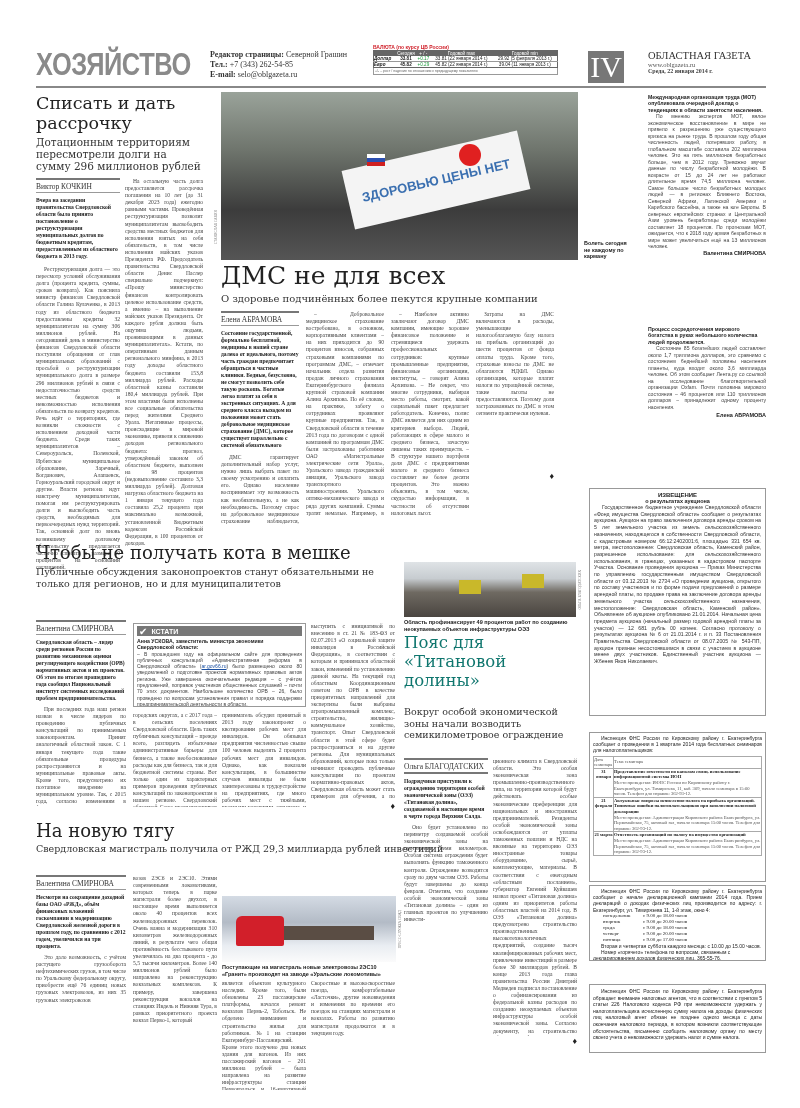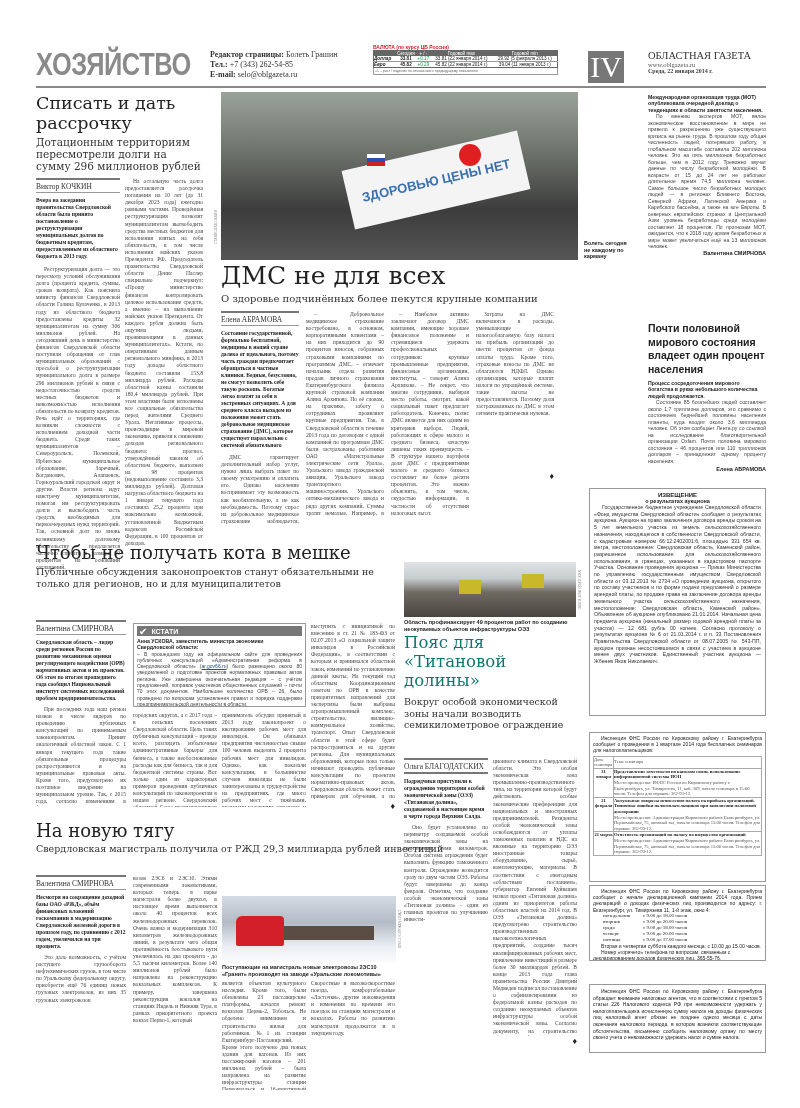--- a/index.html
+++ b/index.html
@@ -17,21 +17,21 @@
   .box { border: 1px solid #999; }
   .end-icon { font-size: 9px; color: #222; }
   table { border-collapse: collapse; }
 </style>
 </head>
 <body>
 
 <div class="abs" style="left:0;top:0;width:800px;height:90px;">
   <div class="abs cond" style="left:36px;top:47px;font-size:31px;font-weight:bold;color:#8a8a8a;letter-spacing:-0.5px;transform:scaleX(0.82);transform-origin:left;">ХОЗЯЙСТВО</div>
   <div class="abs" style="left:210px;top:50px;font-size:8px;line-height:10px;color:#333;">
-    <div><b>Редактор страницы:</b> <span>Болеть Грашин</span></div>
+    <div><b>Редактор страницы:</b> <span>Северной Грашин</span></div>
     <div><b>Тел.:</b> <span>+7 (343) 262-54-85</span></div>
     <div><b>E-mail:</b> <span>selo@oblgazeta.ru</span></div>
   </div>
 
   <div class="abs sans" style="left:373px;top:44px;width:185px;">
     <div style="font-size:5px;font-weight:bold;color:#d0202a;">ВАЛЮТА (по курсу ЦБ России)</div>
     <table style="width:185px;font-size:4.6px;border:1px solid #666;">
       <tbody>
           <tr style="background:#666;color:#fff;">
         <td style="width:22px;"></td>
@@ -113,21 +113,20 @@
   <div class="end-icon" style="text-align:right;">♦</div>
 </div>
 
 <div class="abs" style="left:648px;top:90px;width:118px;">
   <p class="sans" style="font-size:5.2px;line-height:6.4px;font-weight:bold;margin-top:4px;">Международная организация труда (МОТ) опубликовала очередной доклад о тенденциях в области занятости населения.</p>
   <p class="sans txt" style="font-size:5.1px;line-height:6.5px;text-indent:8px;">По мнению экспертов МОТ, вялое экономическое восстановление в мире не привело к разрешению уже существующего кризиса на рынке труда. В прошлом году общая численность людей, потерявших работу, в глобальном масштабе составила 202 миллиона человек. Это на пять миллионов безработных больше, чем в 2012 году. Тревожно звучат данные по числу безработной молодёжи. В возрасте от 15 до 24 лет не работают длительное время 74,5 миллиона человек. Самое большое число безработных молодых людей — в регионах Ближнего Востока, Северной Африки, Латинской Америки и Карибского бассейна, а также на юге Европы. В северных европейских странах и Центральной Азии уровень безработицы среди молодёжи составляет 18 процентов. По прогнозам МОТ, ожидается, что к 2018 году армия безработных в мире может увеличиться ещё на 13 миллионов человек.</p>
   <div class="sans" style="font-size:5.5px;font-weight:bold;text-align:right;">Валентина СМИРНОВА</div>
 </div>
 
 <div class="abs" style="left:648px;top:322px;width:118px;">
-  <h3 class="cond" style="font-size:10.5px;line-height:13.5px;font-weight:bold;color:#222;">Почти половиной мирового состояния владеет один процент населения</h3>
   <p class="sans" style="font-size:5.2px;line-height:6.4px;font-weight:bold;margin-top:4px;">Процесс сосредоточения мирового богатства в руках небольшого количества людей продолжается.</p>
   <p class="sans txt" style="font-size:5.1px;line-height:6.5px;text-indent:8px;">Состояние 85 богатейших людей составляет около 1,7 триллиона долларов, это сравнимо с состоянием беднейшей половины населения планеты, куда входит около 3,6 миллиарда человек. Об этом сообщает Лента.ру со ссылкой на исследование благотворительной организации Oxfam. Почти половина мирового состояния – 46 процентов или 110 триллионов долларов – принадлежит одному проценту населения.</p>
   <div class="sans" style="font-size:5.5px;font-weight:bold;text-align:right;margin-top:2px;">Елена АБРАМОВА</div>
 </div>
 
 <div class="abs box" style="left:589px;top:488px;width:177px;height:228px;padding:3px 4px;overflow:hidden;">
   <div class="sans" style="text-align:center;font-size:6px;font-weight:bold;">ИЗВЕЩЕНИЕ</div>
   <div class="sans" style="text-align:center;font-size:5.5px;font-weight:bold;">о результатах аукциона</div>
   <p class="sans" style="font-size:5.2px;line-height:6.7px;text-align:justify;text-indent:8px;color:#333;">Государственное бюджетное учреждение Свердловской области «Фонд имущества Свердловской области» сообщает о результатах аукциона. Аукцион на право заключения договора аренды сроком на 5 лет земельного участка из земель сельскохозяйственного назначения, находящегося в собственности Свердловской области, с кадастровым номером 66:12:2402001:6, площадью 331 654 кв. метра, местоположение: Свердловская область, Каменский район, разрешенное использование: для сельскохозяйственного использования, в границах, указанных в кадастровом паспорте Участка. Основание проведения аукциона — Приказ Министерства по управлению государственным имуществом Свердловской области от 03.12.2013 № 2734 «О проведении аукциона, открытого по составу участников и по форме подачи предложений о размере арендной платы, по продаже права на заключение договора аренды земельного участка сельскохозяйственного назначения, местоположение: Свердловская область, Каменский район». Объявление об аукционе опубликовано 21.01.2014. Начальная цена предмета аукциона (начальный размер годовой арендной платы за участок) — 12 681 рубль 00 копеек. Согласно протоколу о результатах аукциона № 6 от 21.01.2014 г. и п. 33 Постановления Правительства Свердловской области от 08.07.2005 № 543-ПП, аукцион признан несостоявшимся в связи с участием в аукционе менее двух участников. Единственный участник аукциона — Жбенев Яков Николаевич.</p>
 </div>
@@ -164,21 +163,21 @@
 
 <div class="abs" style="left:404px;top:562px;width:172px;height:55px;background:linear-gradient(180deg,#dfe3e6 0%,#c7ccd0 30%,#6f6a62 55%,#4a4540 100%);overflow:hidden;">
   <div class="abs" style="left:55px;top:18px;width:22px;height:14px;background:#c9b82a;"></div>
   <div class="abs" style="left:118px;top:12px;width:22px;height:14px;background:#c9b82a;"></div>
 </div>
 <div class="abs" style="left:578px;top:570px;font-size:3.5px;color:#777;writing-mode:vertical-rl;transform:rotate(180deg);">ОЛЬГА БЛАГОДАТСКИХ</div>
 <div class="abs caption" style="left:404px;top:619px;width:175px;font-size:5.5px;line-height:6.5px;">Область профинансирует 49 процентов работ по созданию неокупаемых объектов инфраструктуры ОЭЗ</div>
 
 <div class="abs" style="left:404px;top:633px;width:180px;">
   <h1 class="serif" style="font-size:16.5px;line-height:19px;font-weight:normal;color:#0f766e;">Пояс для «Титановой долины»</h1>
-  <h2 class="serif" style="font-size:9.5px;line-height:11.5px;font-weight:normal;color:#333;margin-top:6px;">Вокруг особой экономической зоны начали возводить семикилометровое ограждение</h2>
+  <h2 class="serif" style="font-size:9.5px;line-height:11.5px;font-weight:normal;color:#333;margin-top:16px;">Вокруг особой экономической зоны начали возводить семикилометровое ограждение</h2>
 </div>
 <div class="abs" style="left:404px;top:758px;width:84px;">
   <div class="byline" style="border-bottom:2px solid #777;">Ольга БЛАГОДАТСКИХ</div>
   <p class="lead" style="margin-top:4px;font-size:5.6px;line-height:7px;">Подрядчики приступили к ограждению территории особой экономической зоны (ОЭЗ) «Титановая долина», создаваемой в настоящее время в черте города Верхняя Салда.</p>
   <p class="txt" style="margin-top:4px;text-indent:8px;height:200px;overflow:hidden;">Оно будет установлено по периметру создаваемой особой экономической зоны на протяжении семи километров. Особая система ограждения будет выполнять функцию таможенного контроля. Ограждение возводится сразу по двум частям ОЭЗ. Работы будут завершены до конца февраля. Отметим, что создание особой экономической зоны «Титановая долина» – один из главных проектов по улучшению инвести-</p>
 </div>
 <div class="abs" style="left:493px;top:758px;width:84px;">
   <p class="txt" style="height:278px;overflow:hidden;">ционного климата в Свердловской области. Это особая экономическая зона промышленно-производственного типа, на территории которой будут действовать особые экономические преференции для национальных и иностранных предпринимателей. Резиденты особой экономической зоны освобождаются от уплаты таможенных пошлин и НДС на ввозимые на территорию ОЭЗ иностранные товары оборудование, сырьё, комплектующие, материалы. В соответствии с ежегодным «областным посланием», губернатор Евгений Куйвашев назвал проект «Титановая долина» одним из приоритетов работы областных властей на 2014 год. В ОЭЗ «Титановая долина» предусмотрено строительство производственных высокотехнологичных предприятий, создание тысяч квалифицированных рабочих мест, привлечение инвестиций в размере более 30 миллиардов рублей. В конце 2013 года глава правительства России Дмитрий Медведев подписал постановление о софинансировании из федеральной казны расходов по созданию неокупаемых объектов инфраструктуры особой экономической зоны. Согласно документу, на строительство объектов инфраструктуры ОЭЗ предусмотрено выделение из федерального бюджета 4,8 миллиарда рублей в 2015–2017 годах.</p>
   <div class="end-icon" style="text-align:right;">♦</div>
 </div>

